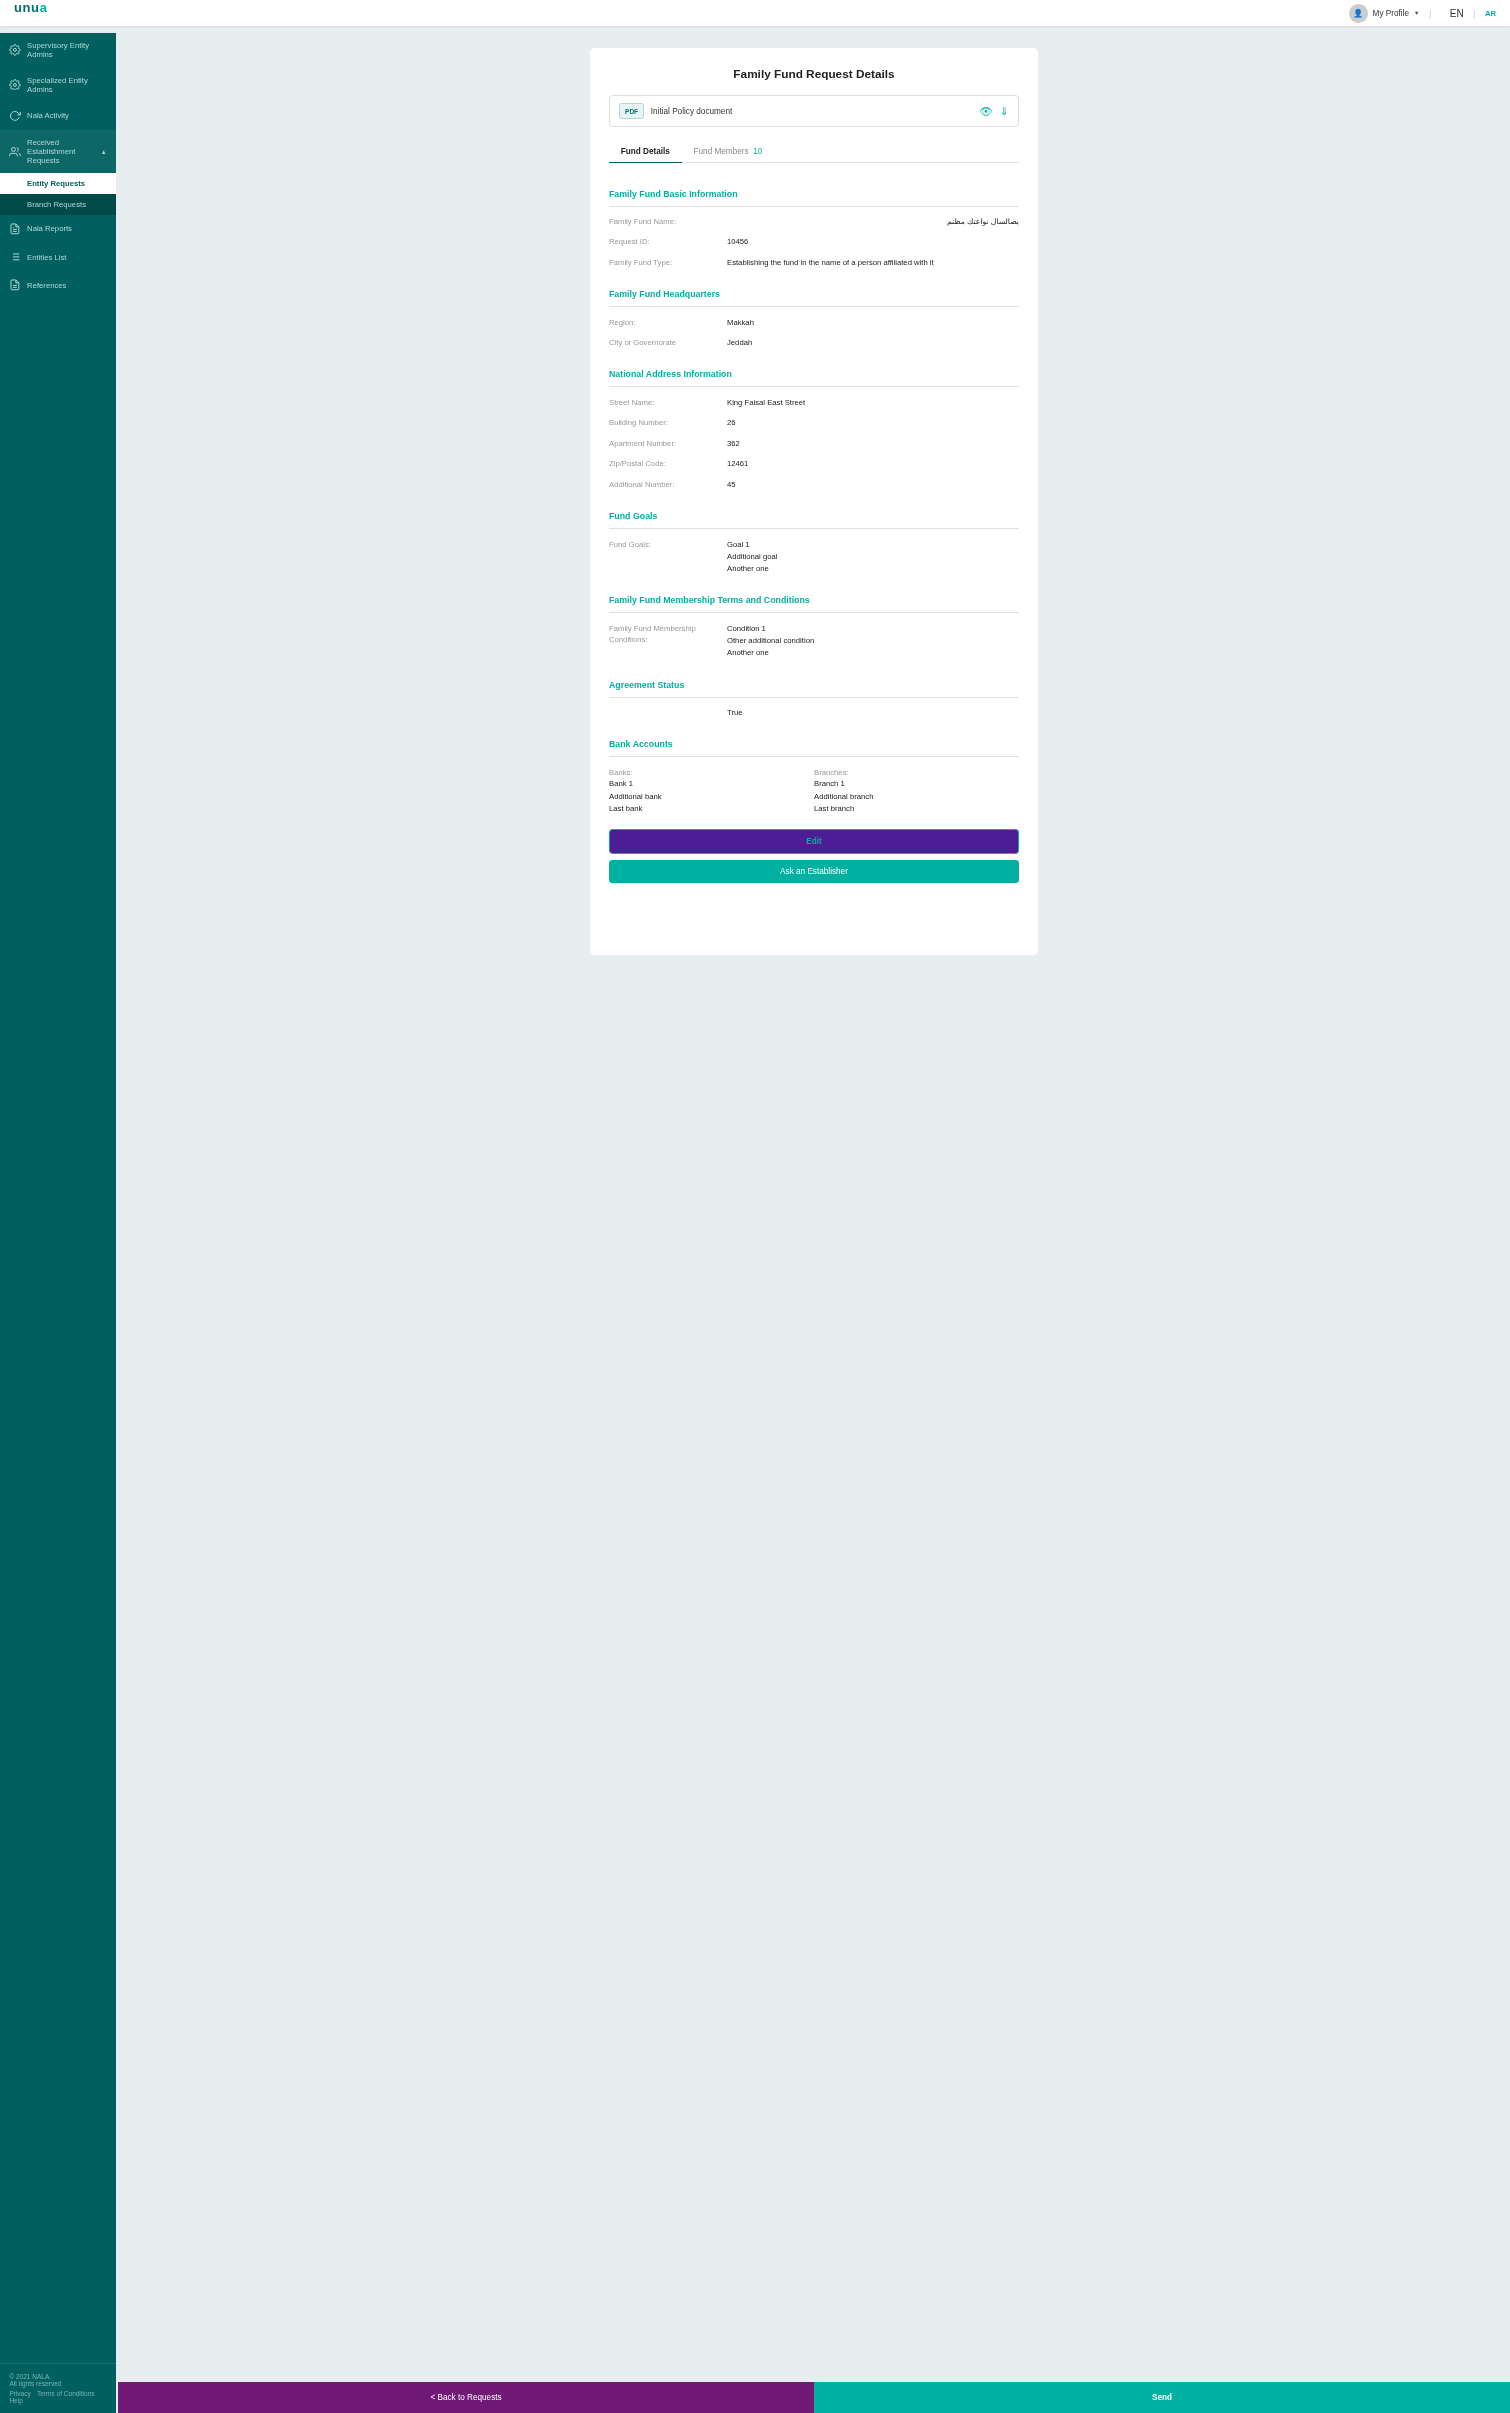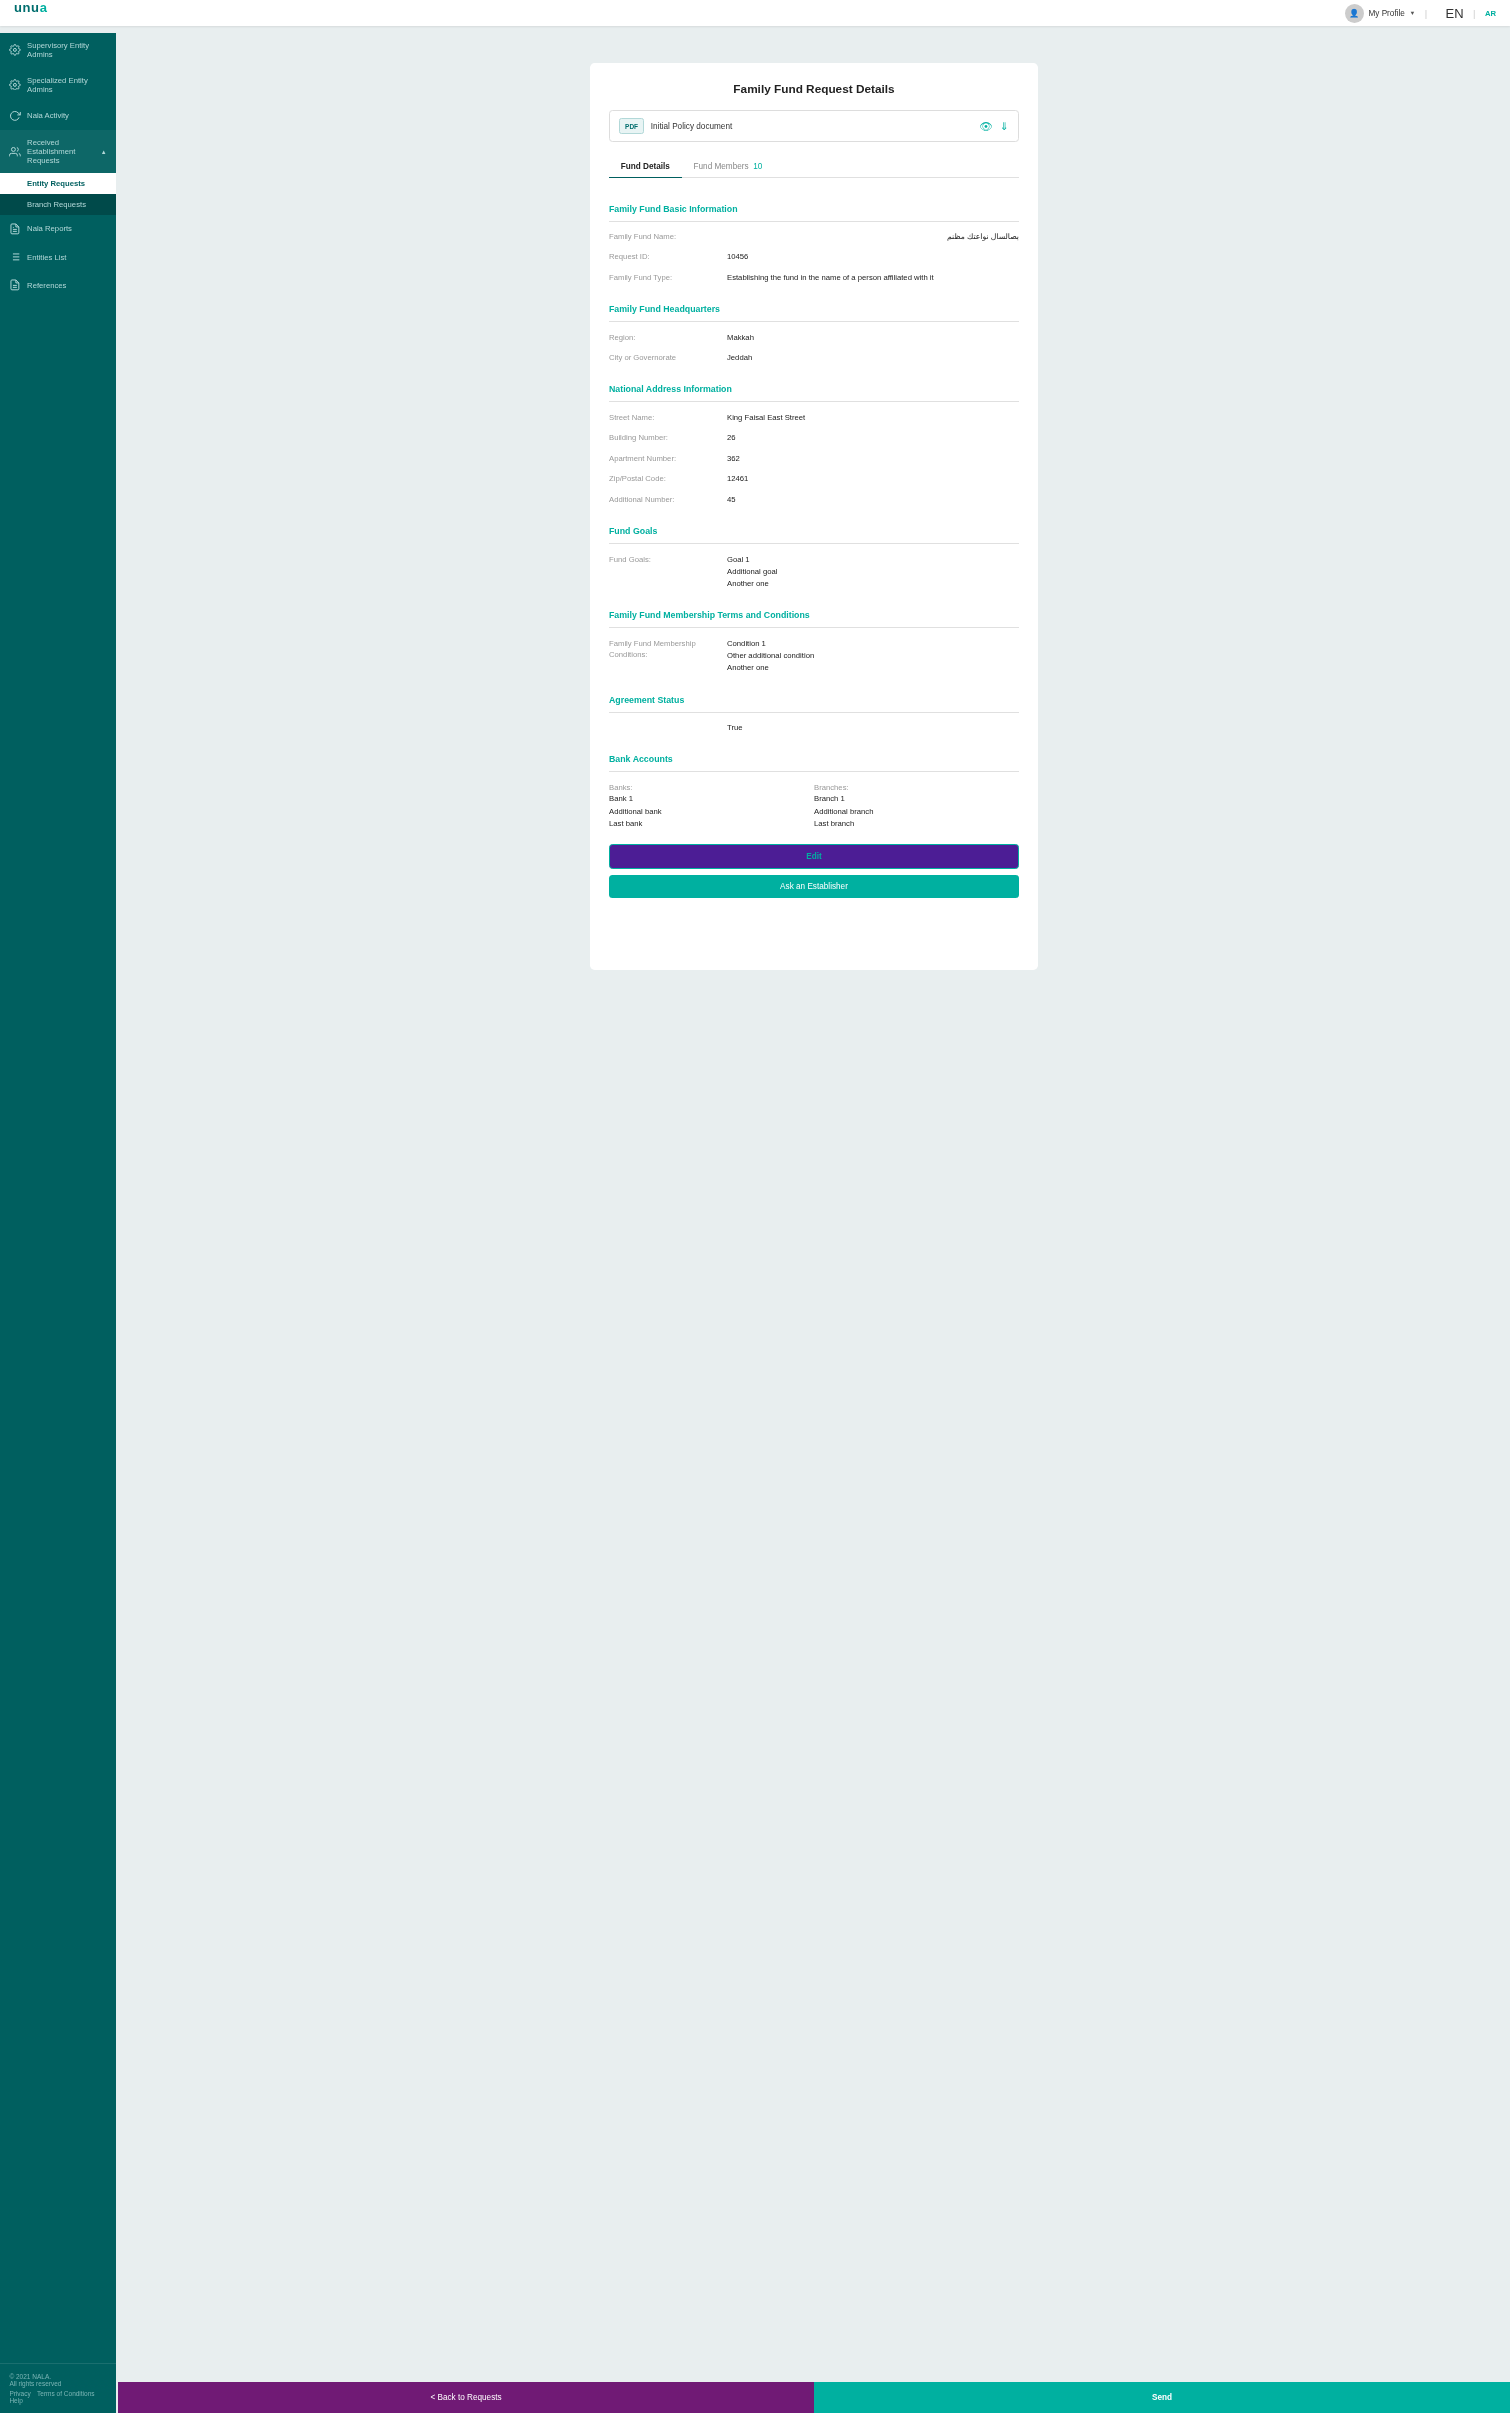--- a/index.html
+++ b/index.html
@@ -22,21 +22,21 @@
     .topbar-right { display: flex; align-items: center; gap: 9.4px; }
     .profile-btn {
       display: flex; align-items: center; gap: 4.7px;
       cursor: pointer; color: #333; font-size: 8.2px;
     }
     .avatar {
       width: 19px; height: 19px; border-radius: 50%;
       background: #ccc; display: flex; align-items: center; justify-content: center;
       color: #666; font-size: 8.2px;
     }
-    .lang-en { color: #333; font-size: 13px; font-weight: 500; padding-left: 9px; }
+    .lang-en { color: #333; font-size: 10px; font-weight: 500; padding-left: 9px; }
     .lang-ar { color: #00b0a0; font-size: 7.7px; font-weight: 700; }
     .lang-divider { color: #ccc; }
 
     
     .sidebar {
       background: #005f5f;
       width: 116px;
       position: fixed;
       top: 33px; left: 0; bottom: 0;
       display: flex; flex-direction: column;
@@ -70,21 +70,21 @@
       padding: 9.4px;
       color: #7ab5b5;
       font-size: 6.5px;
       border-top: 0.6px solid rgba(255,255,255,0.1);
     }
     .sidebar-footer a { color: #7ab5b5; text-decoration: none; margin-right: 4.7px; }
 
     
     .main {
       margin-left: 118px;
-      margin-top: 31px;
+      margin-top: 16px;
       padding: 32px;
       flex: 1;
     }
 
     
     .card {
       background: #fff;
       border-radius: 4.7px;
       padding: 19px;
       max-width: 448px;

